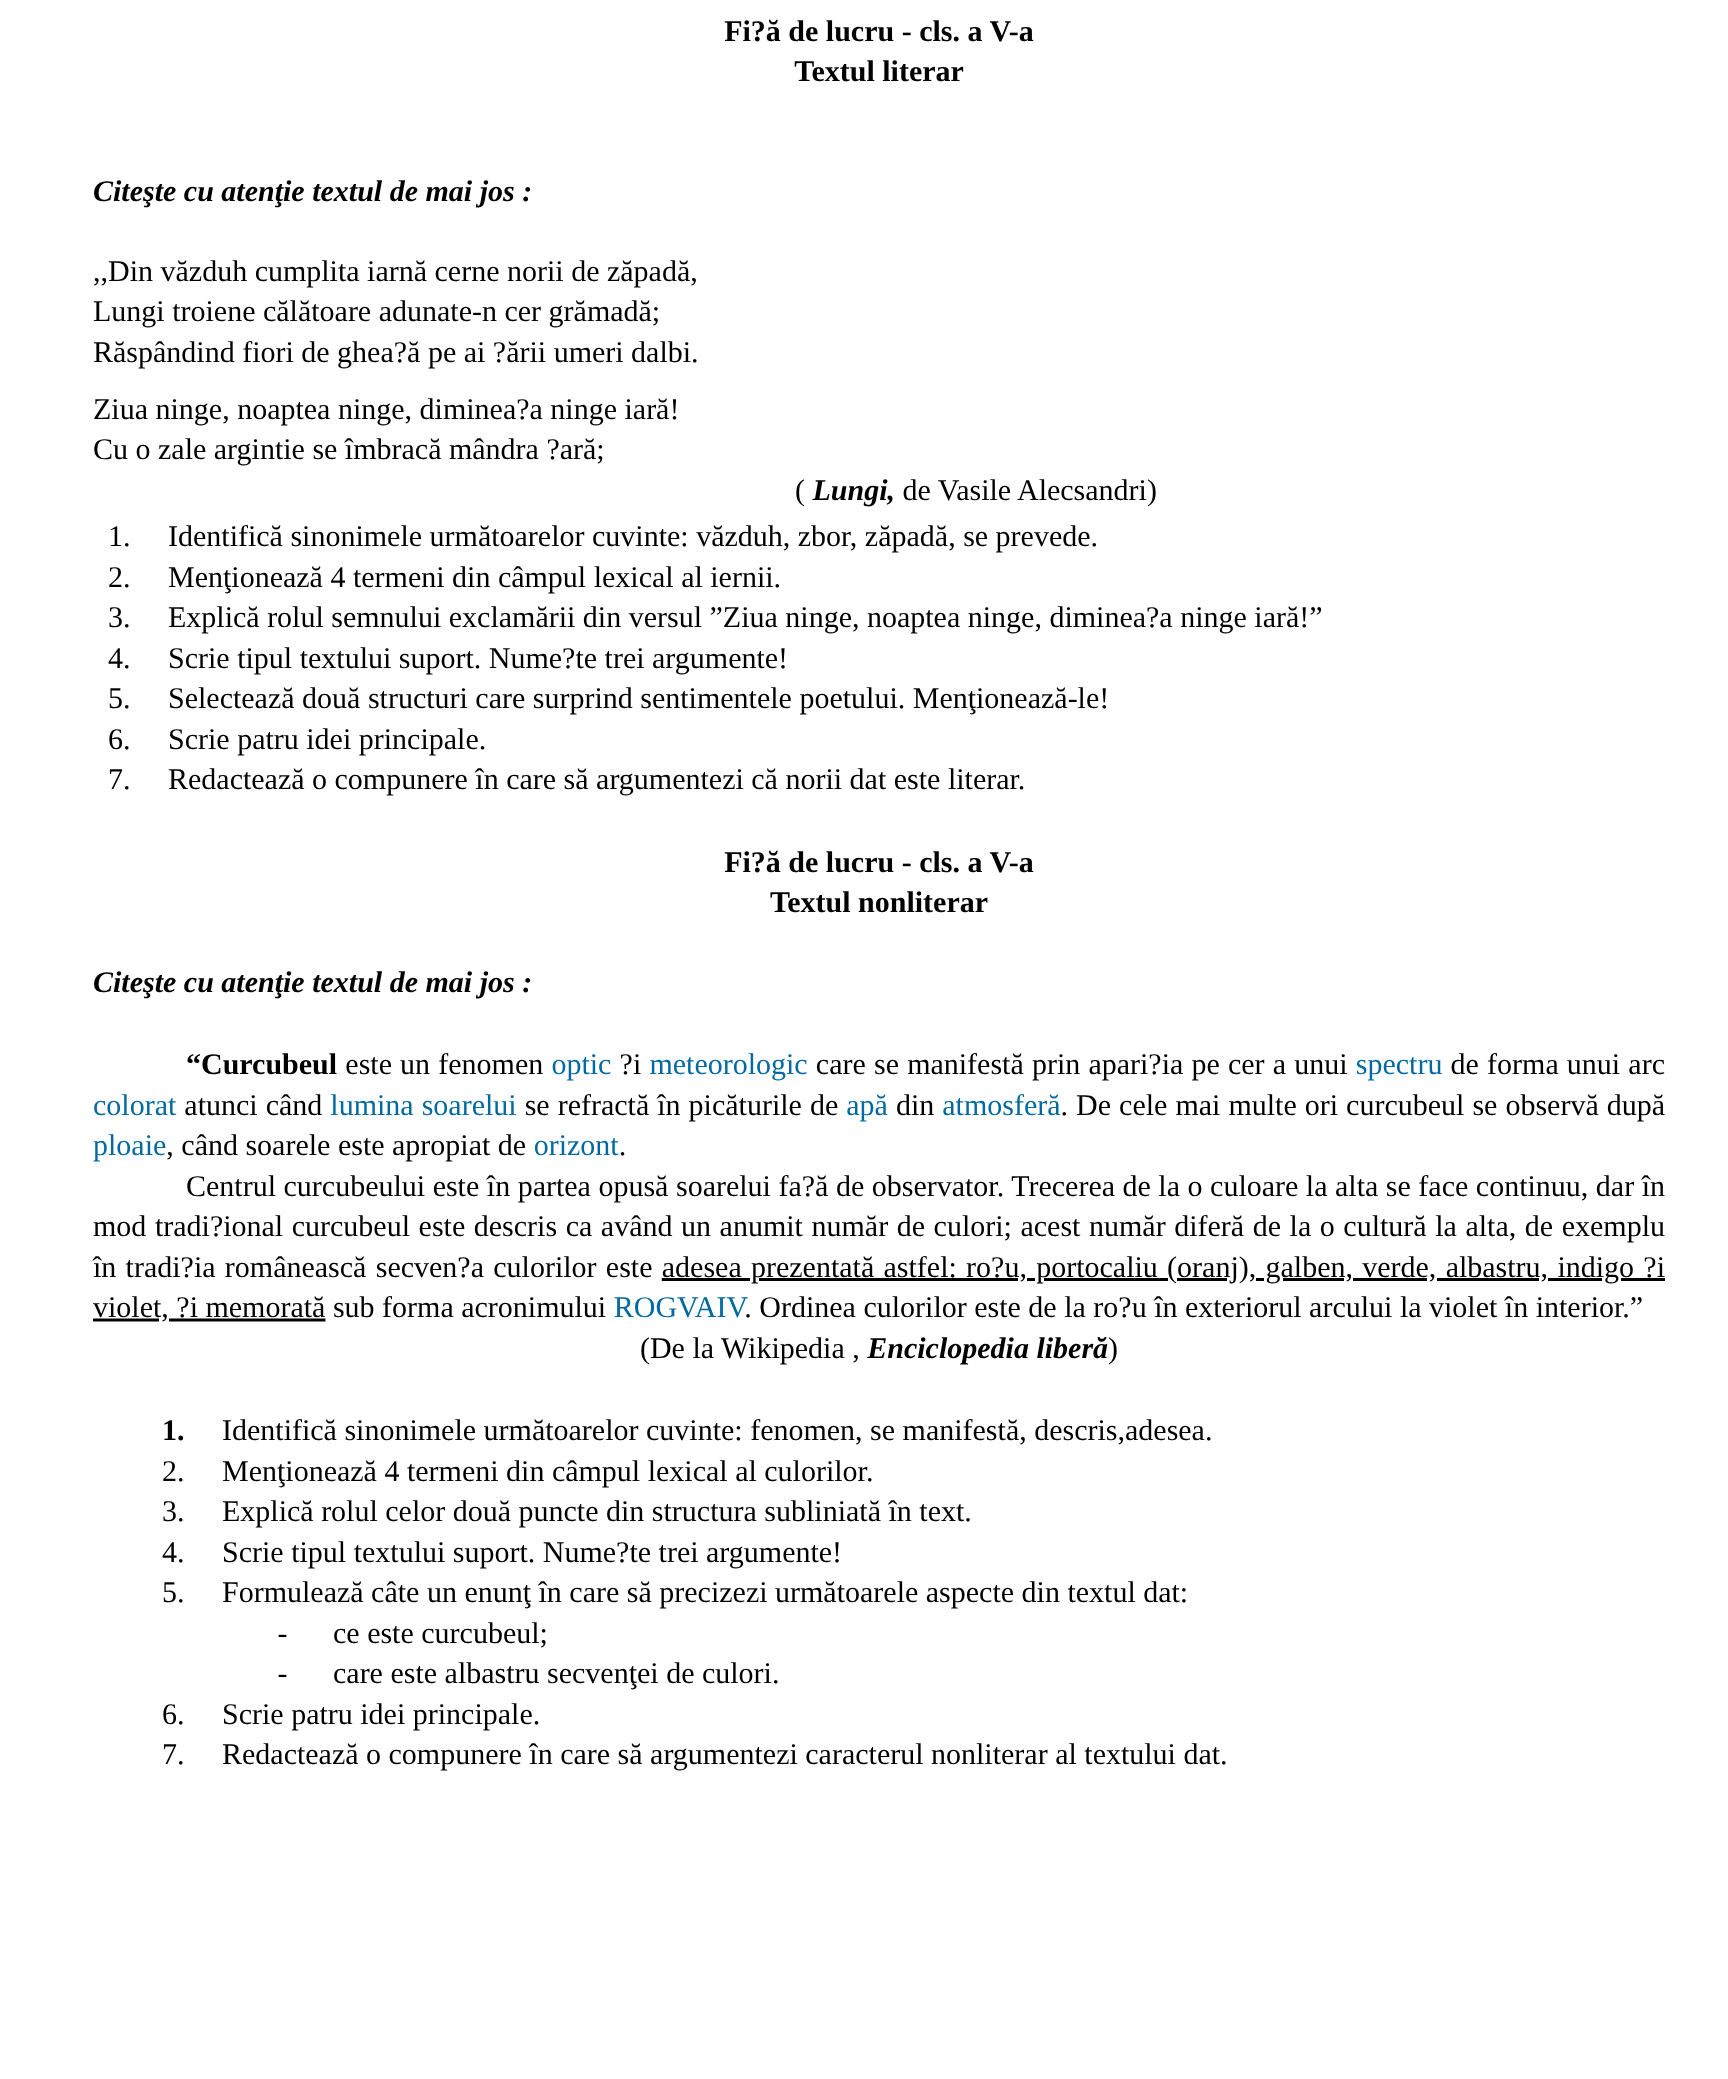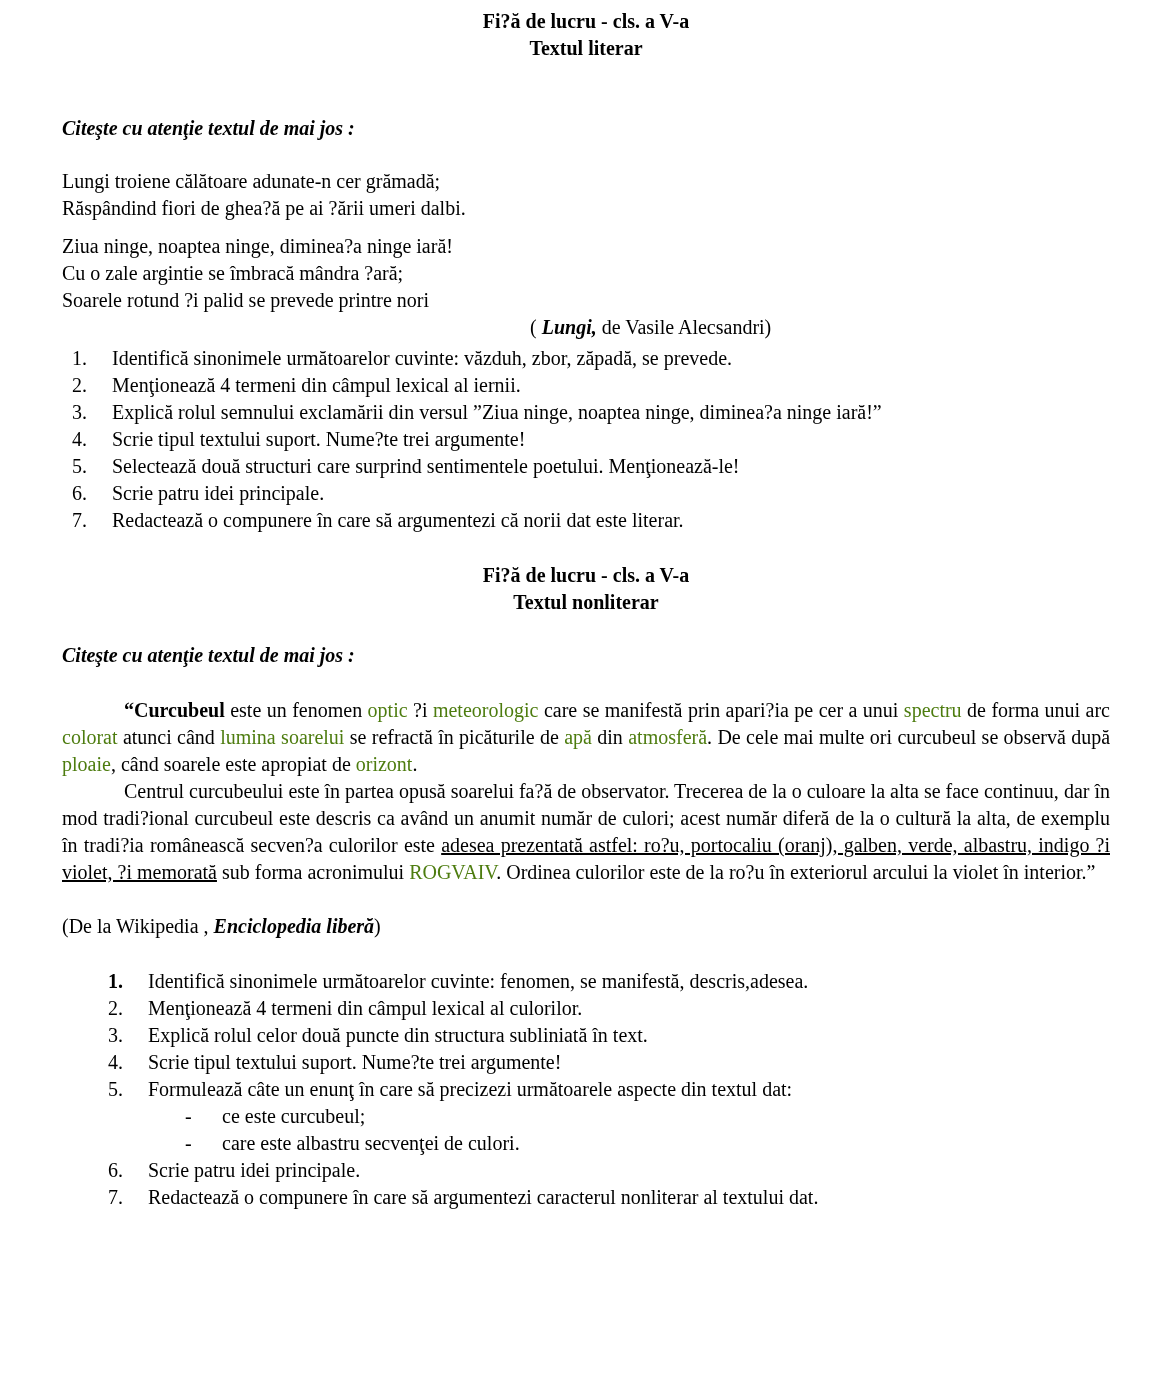--- a/index.html
+++ b/index.html
@@ -15,27 +15,27 @@
     font-size: 20px;
     line-height: 27px;
     overflow: hidden;
   }
   .title-block { text-align: center; font-weight: bold; }
   .instr { margin-top: 53px; font-weight: bold; font-style: italic; }
   .instr2 { margin-top: 26px; font-weight: bold; font-style: italic; }
   .poem { margin-top: 26px; }
   .stanza2 { margin-top: 11px; }
   .attr1 { padding-left: 468px; }
-  .attr2 { margin-top: 27px; text-align: left; }
+  .attr2 { text-align: center; }
   .bi { font-weight: bold; font-style: italic; }
   .para { margin: 0; text-align: justify; text-indent: 62px; }
   .para-top { margin-top: 28px; }
   .seg-b { font-weight: bold; }
   .seg-u { text-decoration: underline; }
-  .seg-link { color: #4d7c0f; }
+  .seg-link { color: #0369a1; }
   .list { margin-top: 0; }
   .list1 { margin-top: 4px; padding-left: 10px; }
   .list2 { margin-top: 28px; padding-left: 46px; }
   .row { display: flex; }
   .num { flex: 0 0 40px; }
   .num-b { font-weight: bold; }
   .txt { flex: 1 1 auto; }
   .subrow { display: flex; padding-left: 77px; }
   .dash { flex: 0 0 37px; }
   .title2-block { margin-top: 28px; text-align: center; font-weight: bold; }
@@ -47,27 +47,27 @@
 
   <div class="title-block">
     <div>Fi?ă de lucru - cls. a V-a</div>
     <div>Textul literar</div>
   </div>
 
   <div class="instr">Citeşte cu atenţie textul de mai jos :</div>
 
   <div class="poem">
     <div class="stanza">
+      <div class="poem-line">,,Din văzduh cumplita iarnă cerne norii de zăpadă,</div>
       <div class="poem-line">Lungi troiene călătoare adunate-n cer grămadă;</div>
       <div class="poem-line">Răspândind fiori de ghea?ă pe ai ?ării umeri dalbi.</div>
     </div>
     <div class="stanza stanza2">
       <div class="poem-line">Ziua ninge, noaptea ninge, diminea?a ninge iară!</div>
       <div class="poem-line">Cu o zale argintie se îmbracă mândra ?ară;</div>
-      <div class="poem-line">Soarele rotund ?i palid se prevede printre nori</div>
     </div>
   </div>
 
   <div class="attr1"><span>( </span><span class="bi">Lungi,</span><span> de Vasile Alecsandri)</span></div>
 
   <div class="list list1">
     <div class="row">
         <span class="num">1.</span>
         <span class="txt">Identifică sinonimele următoarelor cuvinte: văzduh, zbor, zăpadă, se prevede.</span>
       </div>

